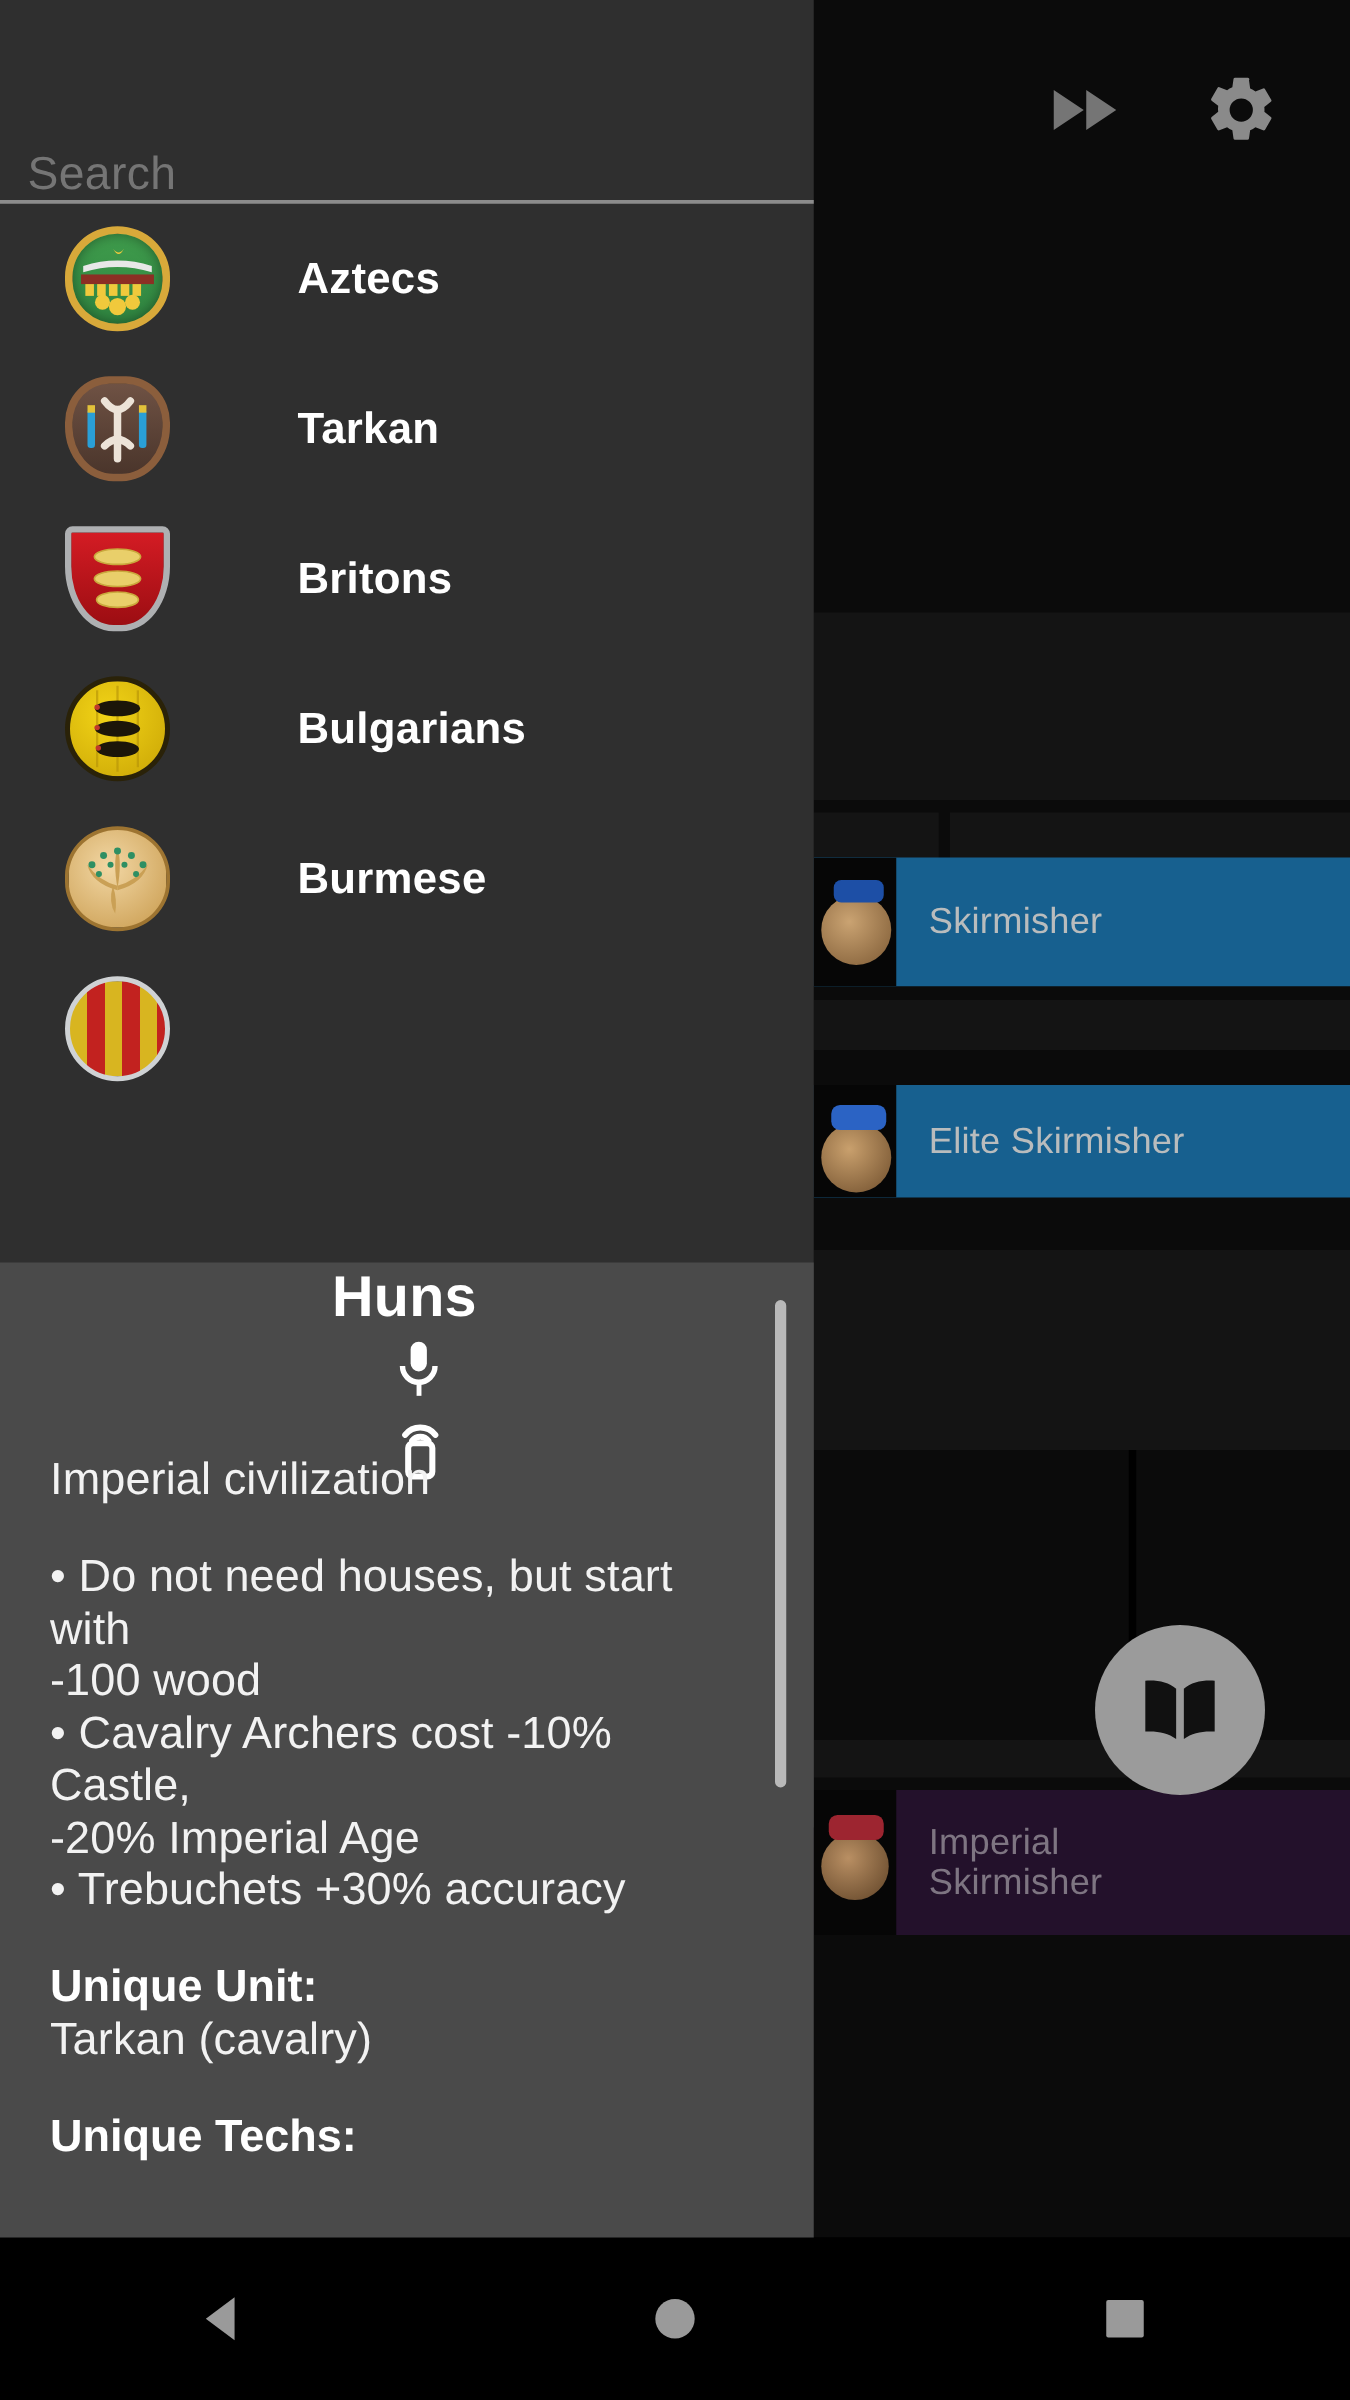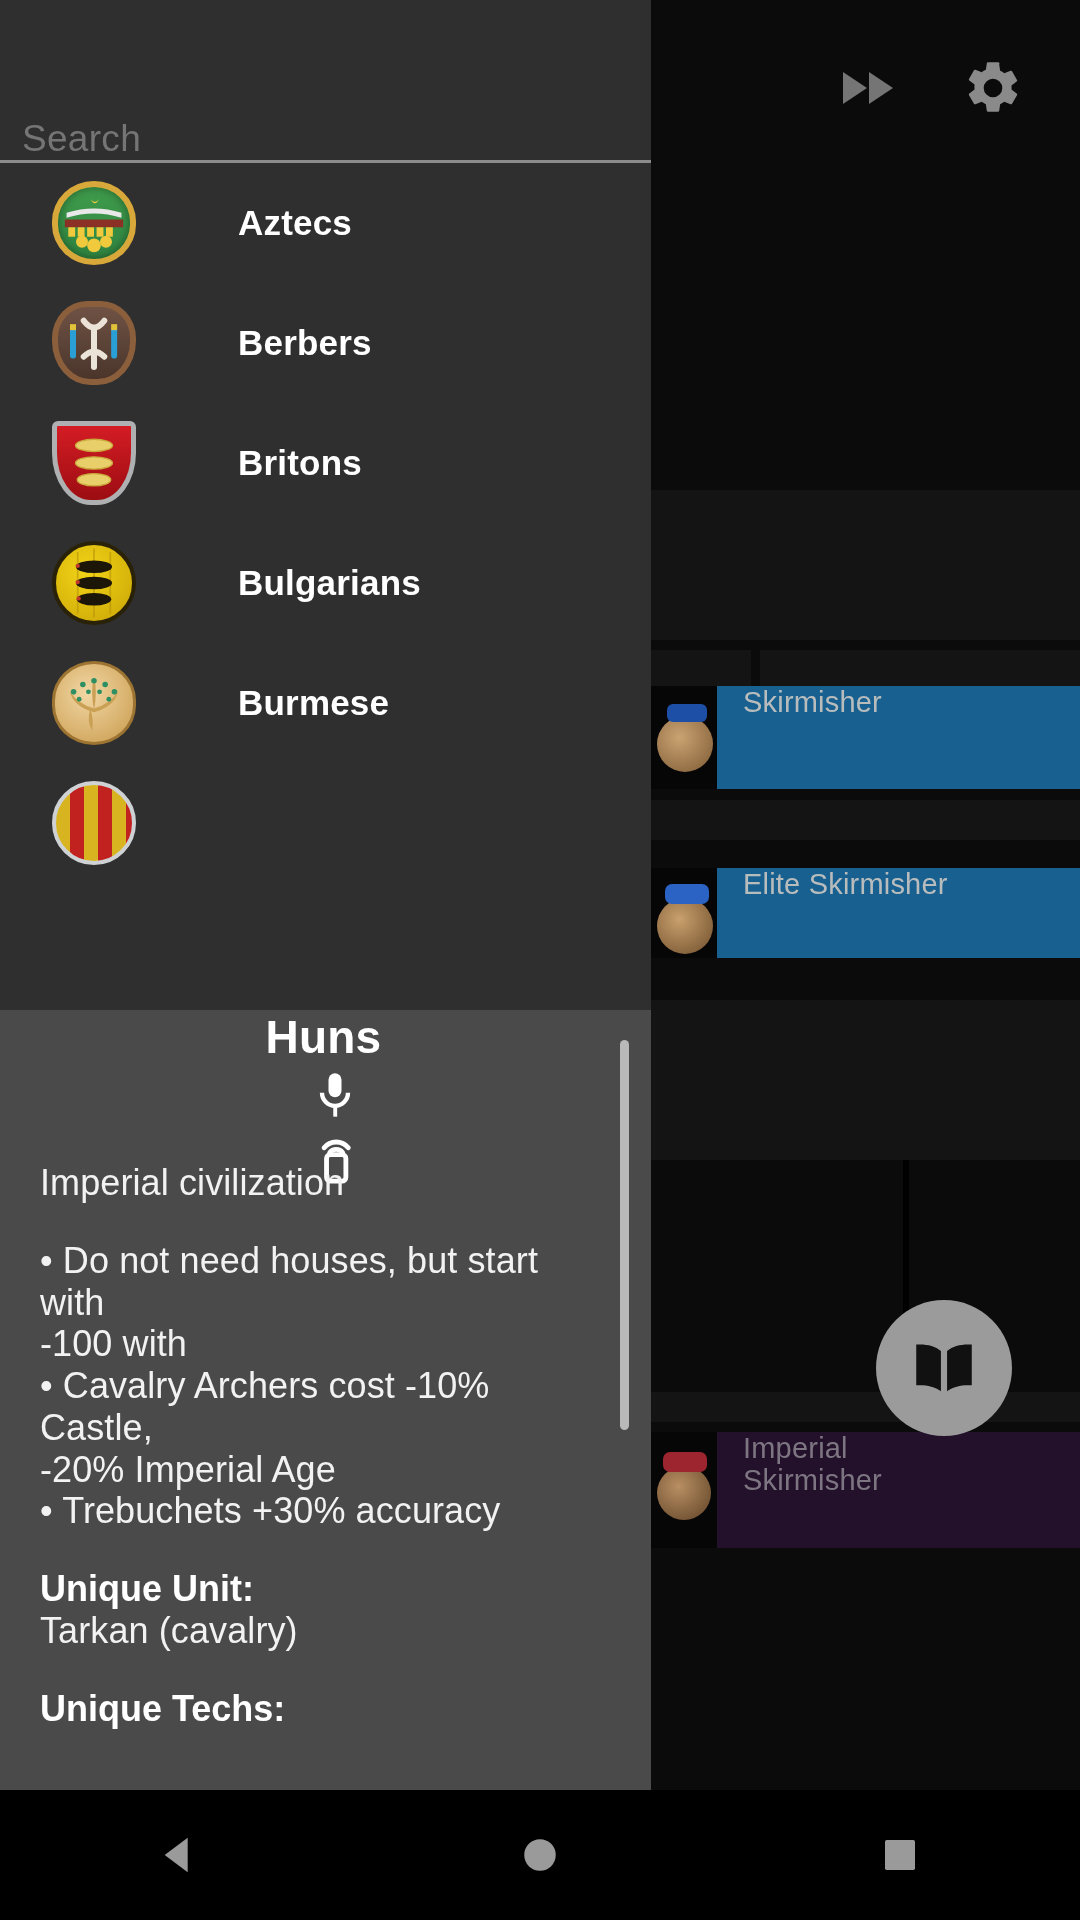--- a/index.html
+++ b/index.html
@@ -7,21 +7,21 @@
   html,body { width:1080px; height:1920px; background:#000; overflow:hidden;
               font-family:"Liberation Sans", sans-serif; }
 
   #app { position:relative; width:1080px; height:1920px; background:#000; }
 
   
   .bg-panel { position:absolute; left:0; top:0; width:1080px; height:1790px;
               background:#0b0b0b; }
   .tt-col-line { position:absolute; background:#000; }
   .tt-cell { position:absolute; background:#141414; }
-  .tt-tile { position:absolute; display:flex; align-items:flex-start;
+  .tt-tile { position:absolute; display:flex; align-items:center;
              overflow:hidden; }
   .tt-tile .thumb { width:66px; height:100%; flex:0 0 66px;
                     background:#060606; position:relative; overflow:hidden; }
   .tt-tile .tlabel { flex:1; padding-left:26px; font-size:29px;
                      color:#b9bcbd; letter-spacing:.2px; line-height:1.12; }
   .tile-blue { background:#17608f; }
   .tile-purple { background:#23112b; }
   .tile-purple .tlabel { color:#7e7582; }
 
   .unit-head { position:absolute; border-radius:50%; }
@@ -202,21 +202,21 @@
             <rect x="62" y="24" width="7" height="36" rx="3" fill="#2a9fd6"></rect>
             <rect x="14" y="20" width="7" height="7" fill="#e2c23a"></rect>
             <rect x="62" y="20" width="7" height="7" fill="#e2c23a"></rect>
             <g stroke="#ece3d8" stroke-width="7" fill="none" stroke-linecap="round">
               <path d="M30 16 Q42 32 54 16"></path>
               <path d="M42 26 L42 70"></path>
               <path d="M30 58 Q42 46 54 58"></path>
             </g>
           </svg>
         </div>
-        <div class="civ-name">Berbers</div>
+        <div class="civ-name">Tarkan</div>
       </div>
 
       <div class="civ-row">
         <div class="civ-emblem em-briton">
           <svg class="glyph" viewBox="0 0 84 84">
             <g fill="#e9cf6a" stroke="#c9a83c" stroke-width="1.5">
               <ellipse cx="42" cy="22" rx="21" ry="7"></ellipse>
               <ellipse cx="42" cy="42" rx="21" ry="7"></ellipse>
               <ellipse cx="42" cy="61" rx="19" ry="7"></ellipse>
             </g>
@@ -305,21 +305,21 @@
         </svg>
       </div>
     </div>
 
     <div class="scrollbar"></div>
 
     <div class="popup-body">
       <div class="p-line">Imperial civilization</div>
       <div class="p-gap"></div>
       <div class="p-line">• Do not need houses, but start with</div>
-      <div class="p-line">-100 with</div>
+      <div class="p-line">-100 wood</div>
       <div class="p-line">• Cavalry Archers cost -10% Castle,</div>
       <div class="p-line">-20% Imperial Age</div>
       <div class="p-line">• Trebuchets +30% accuracy</div>
       <div class="p-gap"></div>
       <div class="p-bold">Unique Unit:</div>
       <div class="p-line">Tarkan (cavalry)</div>
       <div class="p-gap"></div>
       <div class="p-bold">Unique Techs:</div>
     </div>
   </div>

